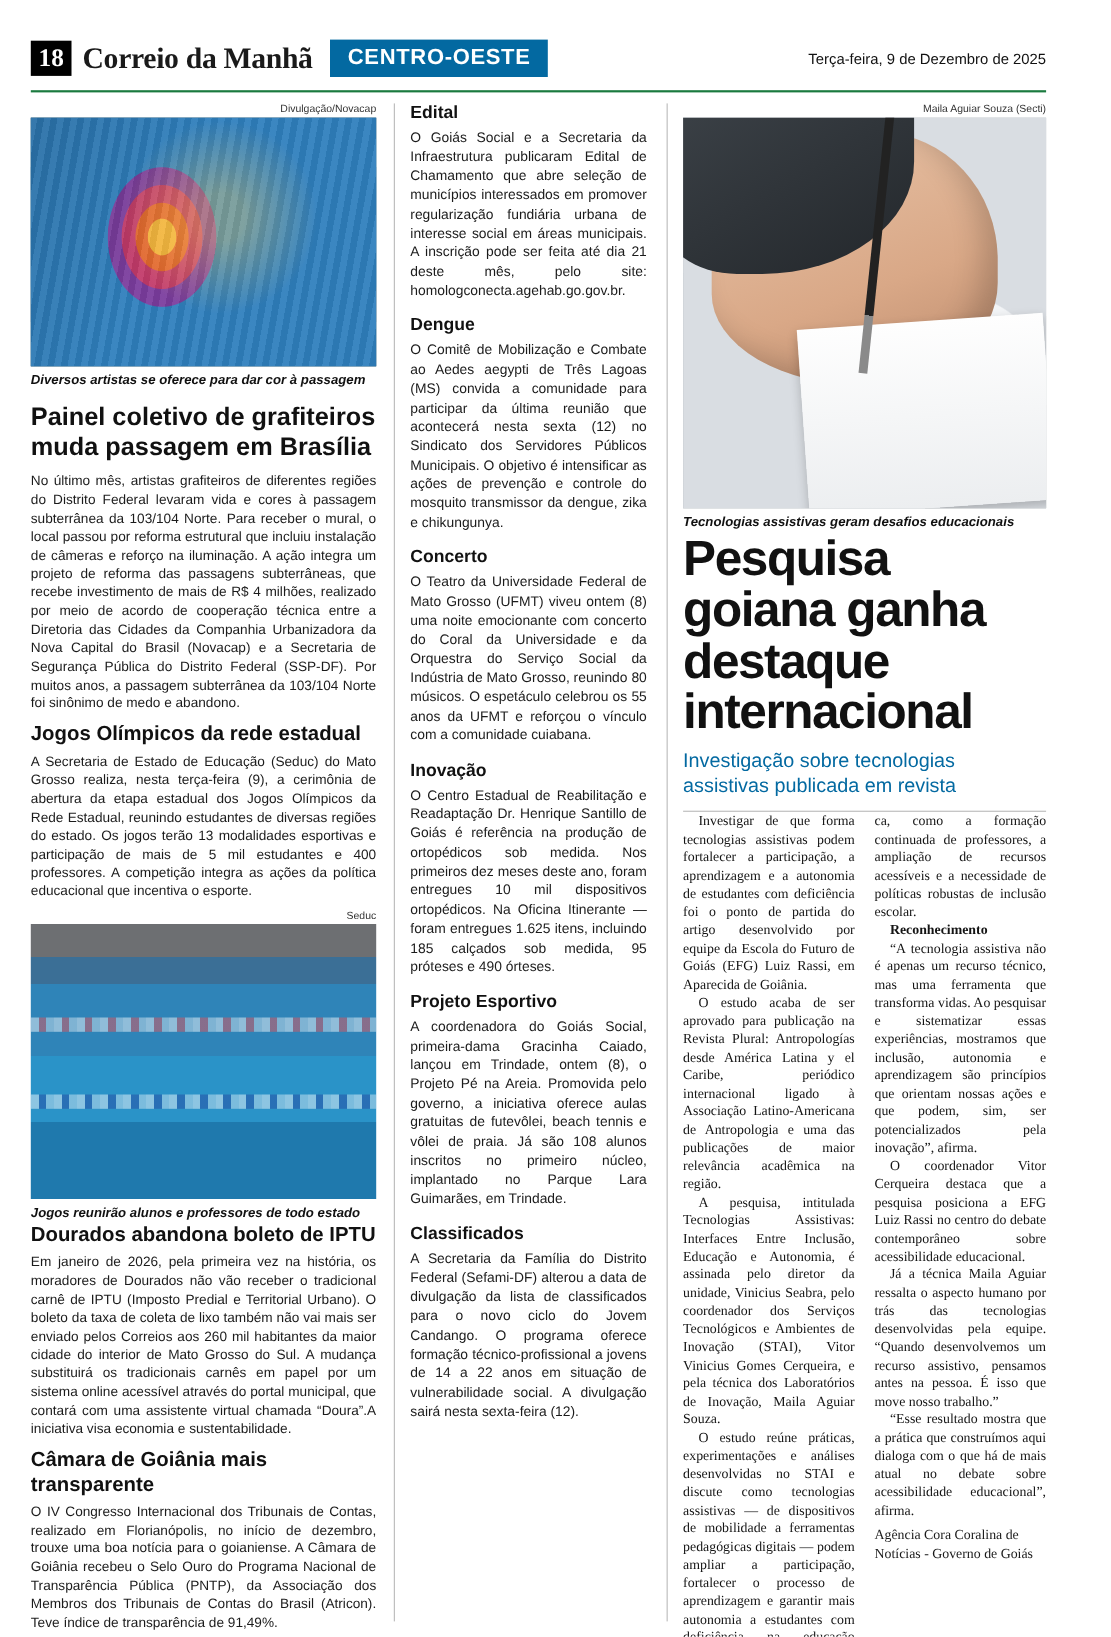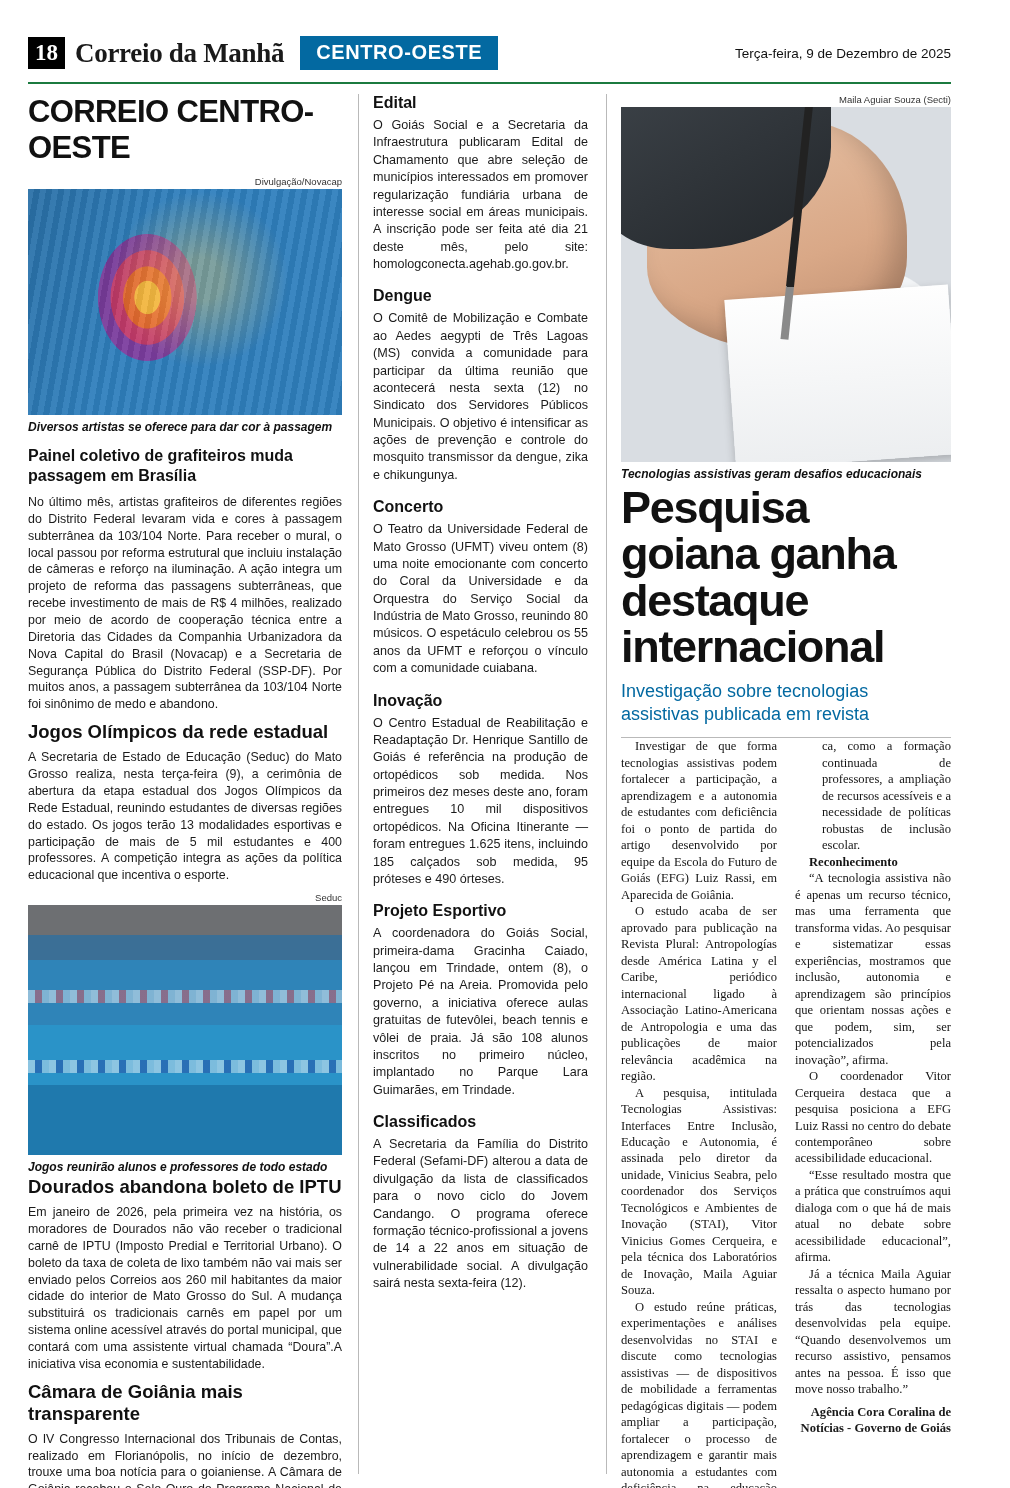--- a/index.html
+++ b/index.html
@@ -87,21 +87,21 @@
 
   
   .super-head {
     font-size: 31px;
     font-weight: bold;
     letter-spacing: -0.6px;
     margin: 0 0 10px 0;
     color: #111;
   }
   .headline {
-    font-size: 16px;
+    font-size: 23px;
     font-weight: 600;
     line-height: 1.22;
     margin: 12px 0 9px 0;
     color: #111;
   }
   .subhead {
     font-size: 16px;
     font-weight: 600;
     margin: 14px 0 5px 0;
     color: #111;
@@ -246,33 +246,33 @@
   .feature-col { width: 50%; }
   .feature-col p {
     font-family: "Liberation Serif", serif;
     font-size: 12.6px;
     line-height: 1.31;
     text-align: justify;
     margin: 0;
     text-indent: 14px;
     color: #141414;
   }
-  .feature-col p.no-indent { text-indent: 0; margin-left: 27px; }
+  .feature-col p.no-indent { text-indent: 0; }
   .feature-sub {
     font-family: "Liberation Serif", serif;
     font-weight: bold;
     font-size: 12.8px;
     margin: 9px 0 2px 0;
     text-indent: 0;
   }
   .signoff {
     font-family: "Liberation Serif", serif;
-    font-weight: bold;
+    font-weight: normal;
     font-size: 12.6px;
-    text-align: right;
+    text-align: left;
     margin-top: 6px;
     line-height: 1.3;
   }
   .col-b .subhead:first-child { margin-top: 0; }
 </style>
 </head>
 <body>
 
 <div class="page">
 
@@ -282,21 +282,20 @@
     <div class="section-tag">CENTRO-OESTE</div>
     <div class="masthead-date">Terça-feira, 9 de Dezembro de 2025</div>
   </div>
   <div class="rule-top"></div>
 
   <div class="body-grid">
 
     <div class="left-block">
 
       <div class="col-a">
-        <h1 class="super-head">CORREIO CENTRO-OESTE</h1>
 
         <div class="credit">Divulgação/Novacap</div>
         <div class="photo photo-mural"></div>
         <div class="caption">Diversos artistas se oferece para dar cor à passagem</div>
 
         <h2 class="headline">Painel coletivo de grafiteiros muda passagem em Brasília</h2>
         <p class="body">No último mês, artistas grafiteiros de diferentes regiões do Distrito Federal levaram vida e cores à passagem subterrânea da 103/104 Norte. Para receber o mural, o local passou por reforma estrutural que incluiu instalação de câmeras e reforço na iluminação. A ação integra um projeto de reforma das passagens subterrâneas, que recebe investimento de mais de R$ 4 milhões, realizado por meio de acordo de cooperação técnica entre a Diretoria das Cidades da Companhia Urbanizadora da Nova Capital do Brasil (Novacap) e a Secretaria de Segurança Pública do Distrito Federal (SSP-DF). Por muitos anos, a passagem subterrânea da 103/104 Norte foi sinônimo de medo e abandono.</p>
 
         <h3 class="kicker">Jogos Olímpicos da rede estadual</h3>
         <p class="body">A Secretaria de Estado de Educação (Seduc) do Mato Grosso realiza, nesta terça-feira (9), a cerimônia de abertura da etapa estadual dos Jogos Olímpicos da Rede Estadual, reunindo estudantes de diversas regiões do estado. Os jogos terão 13 modalidades esportivas e participação de mais de 5 mil estudantes e 400 professores. A competição integra as ações da política educacional que incentiva o esporte.</p>
@@ -351,21 +350,21 @@
           <p>O estudo acaba de ser aprovado para publicação na Revista Plural: Antropologías desde América Latina y el Caribe, periódico internacional ligado à Associação Latino-Americana de Antropologia e uma das publicações de maior relevância acadêmica na região.</p>
           <p>A pesquisa, intitulada Tecnologias Assistivas: Interfaces Entre Inclusão, Educação e Autonomia, é assinada pelo diretor da unidade, Vinicius Seabra, pelo coordenador dos Serviços Tecnológicos e Ambientes de Inovação (STAI), Vitor Vinicius Gomes Cerqueira, e pela técnica dos Laboratórios de Inovação, Maila Aguiar Souza.</p>
           <p>O estudo reúne práticas, experimentações e análises desenvolvidas no STAI e discute como tecnologias assistivas — de dispositivos de mobilidade a ferramentas pedagógicas digitais — podem ampliar a participação, fortalecer o processo de aprendizagem e garantir mais autonomia a estudantes com deficiência na educação básica.</p>
           <p>A publicação também aborda desafios estruturais da rede públi-</p>
         </div>
         <div class="feature-col">
           <p class="no-indent">ca, como a formação continuada de professores, a ampliação de recursos acessíveis e a necessidade de políticas robustas de inclusão escolar.</p>
           <p class="feature-sub">Reconhecimento</p>
           <p>“A tecnologia assistiva não é apenas um recurso técnico, mas uma ferramenta que transforma vidas. Ao pesquisar e sistematizar essas experiências, mostramos que inclusão, autonomia e aprendizagem são princípios que orientam nossas ações e que podem, sim, ser potencializados pela inovação”, afirma.</p>
           <p>O coordenador Vitor Cerqueira destaca que a pesquisa posiciona a EFG Luiz Rassi no centro do debate contemporâneo sobre acessibilidade educacional.</p>
+          <p>Já a técnica Maila Aguiar ressalta o aspecto humano por trás das tecnologias desenvolvidas pela equipe. “Quando desenvolvemos um recurso assistivo, pensamos antes na pessoa. É isso que move nosso trabalho.”</p>
           <p>“Esse resultado mostra que a prática que construímos aqui dialoga com o que há de mais atual no debate sobre acessibilidade educacional”, afirma.</p>
-          <p>Já a técnica Maila Aguiar ressalta o aspecto humano por trás das tecnologias desenvolvidas pela equipe. “Quando desenvolvemos um recurso assistivo, pensamos antes na pessoa. É isso que move nosso trabalho.”</p>
           <div class="signoff">Agência Cora Coralina de Notícias - Governo de Goiás</div>
         </div>
       </div>
     </div>
 
   </div>
 </div>
 
 </body></html>

